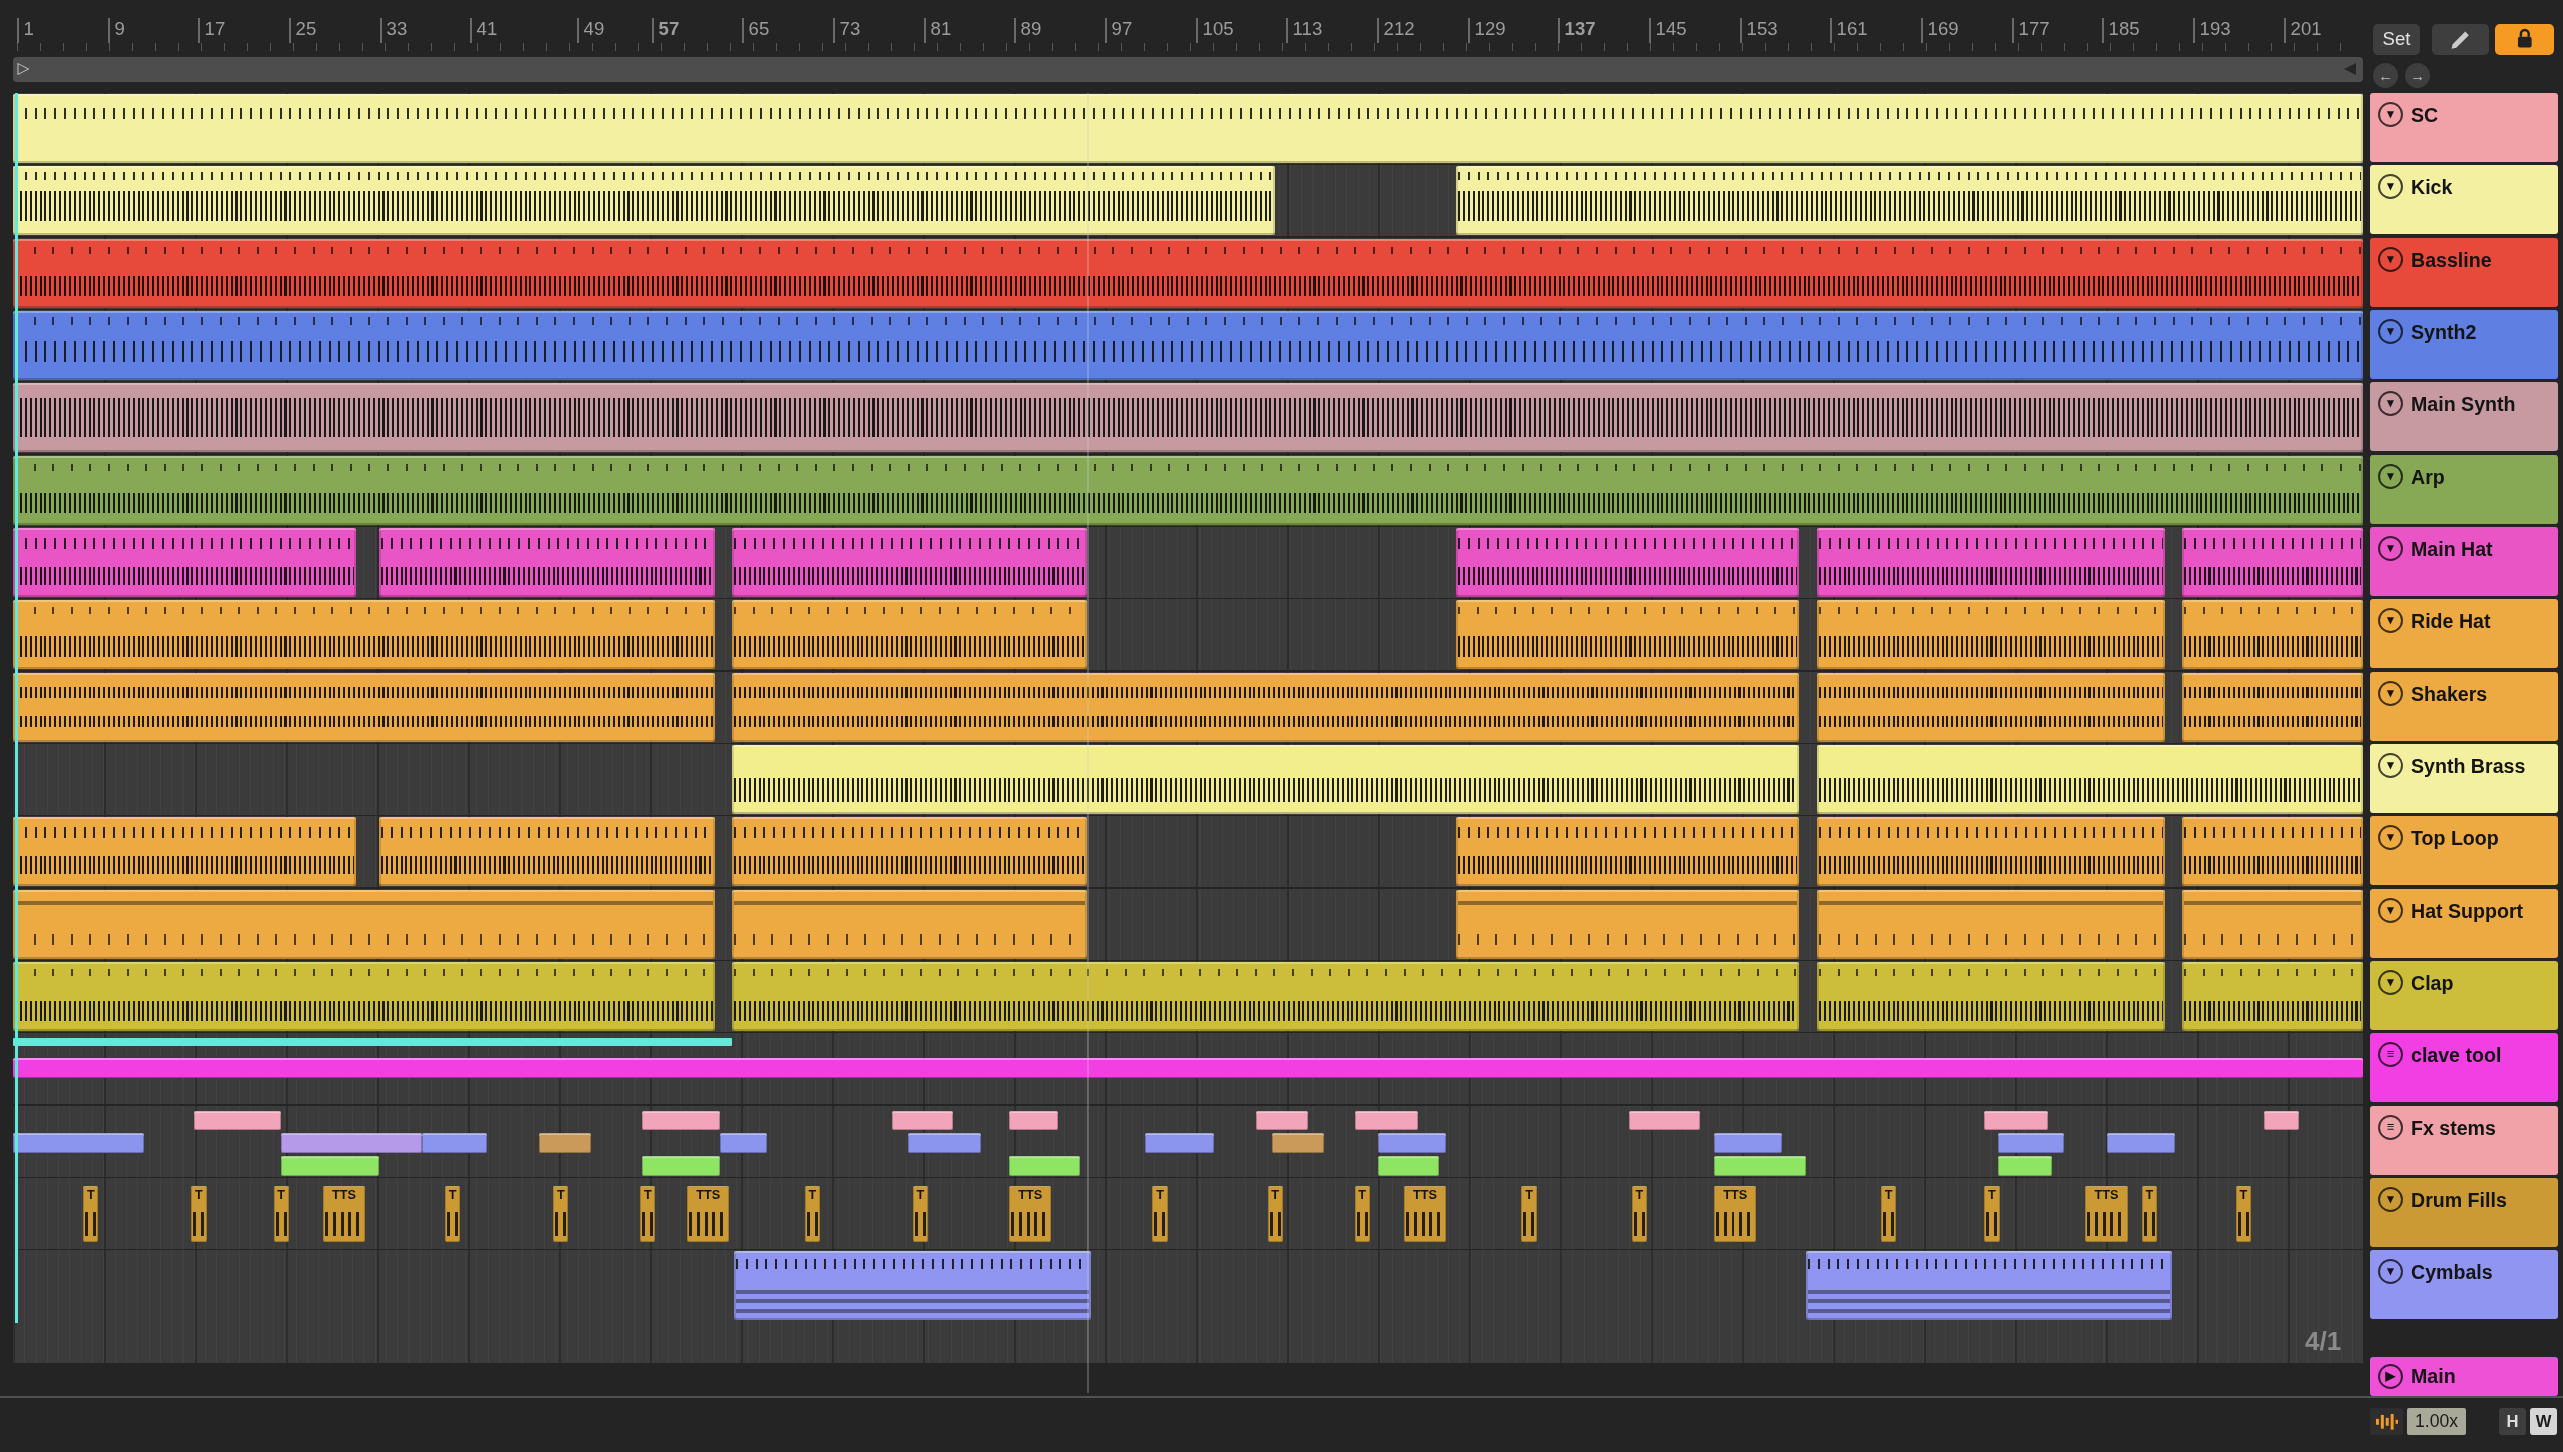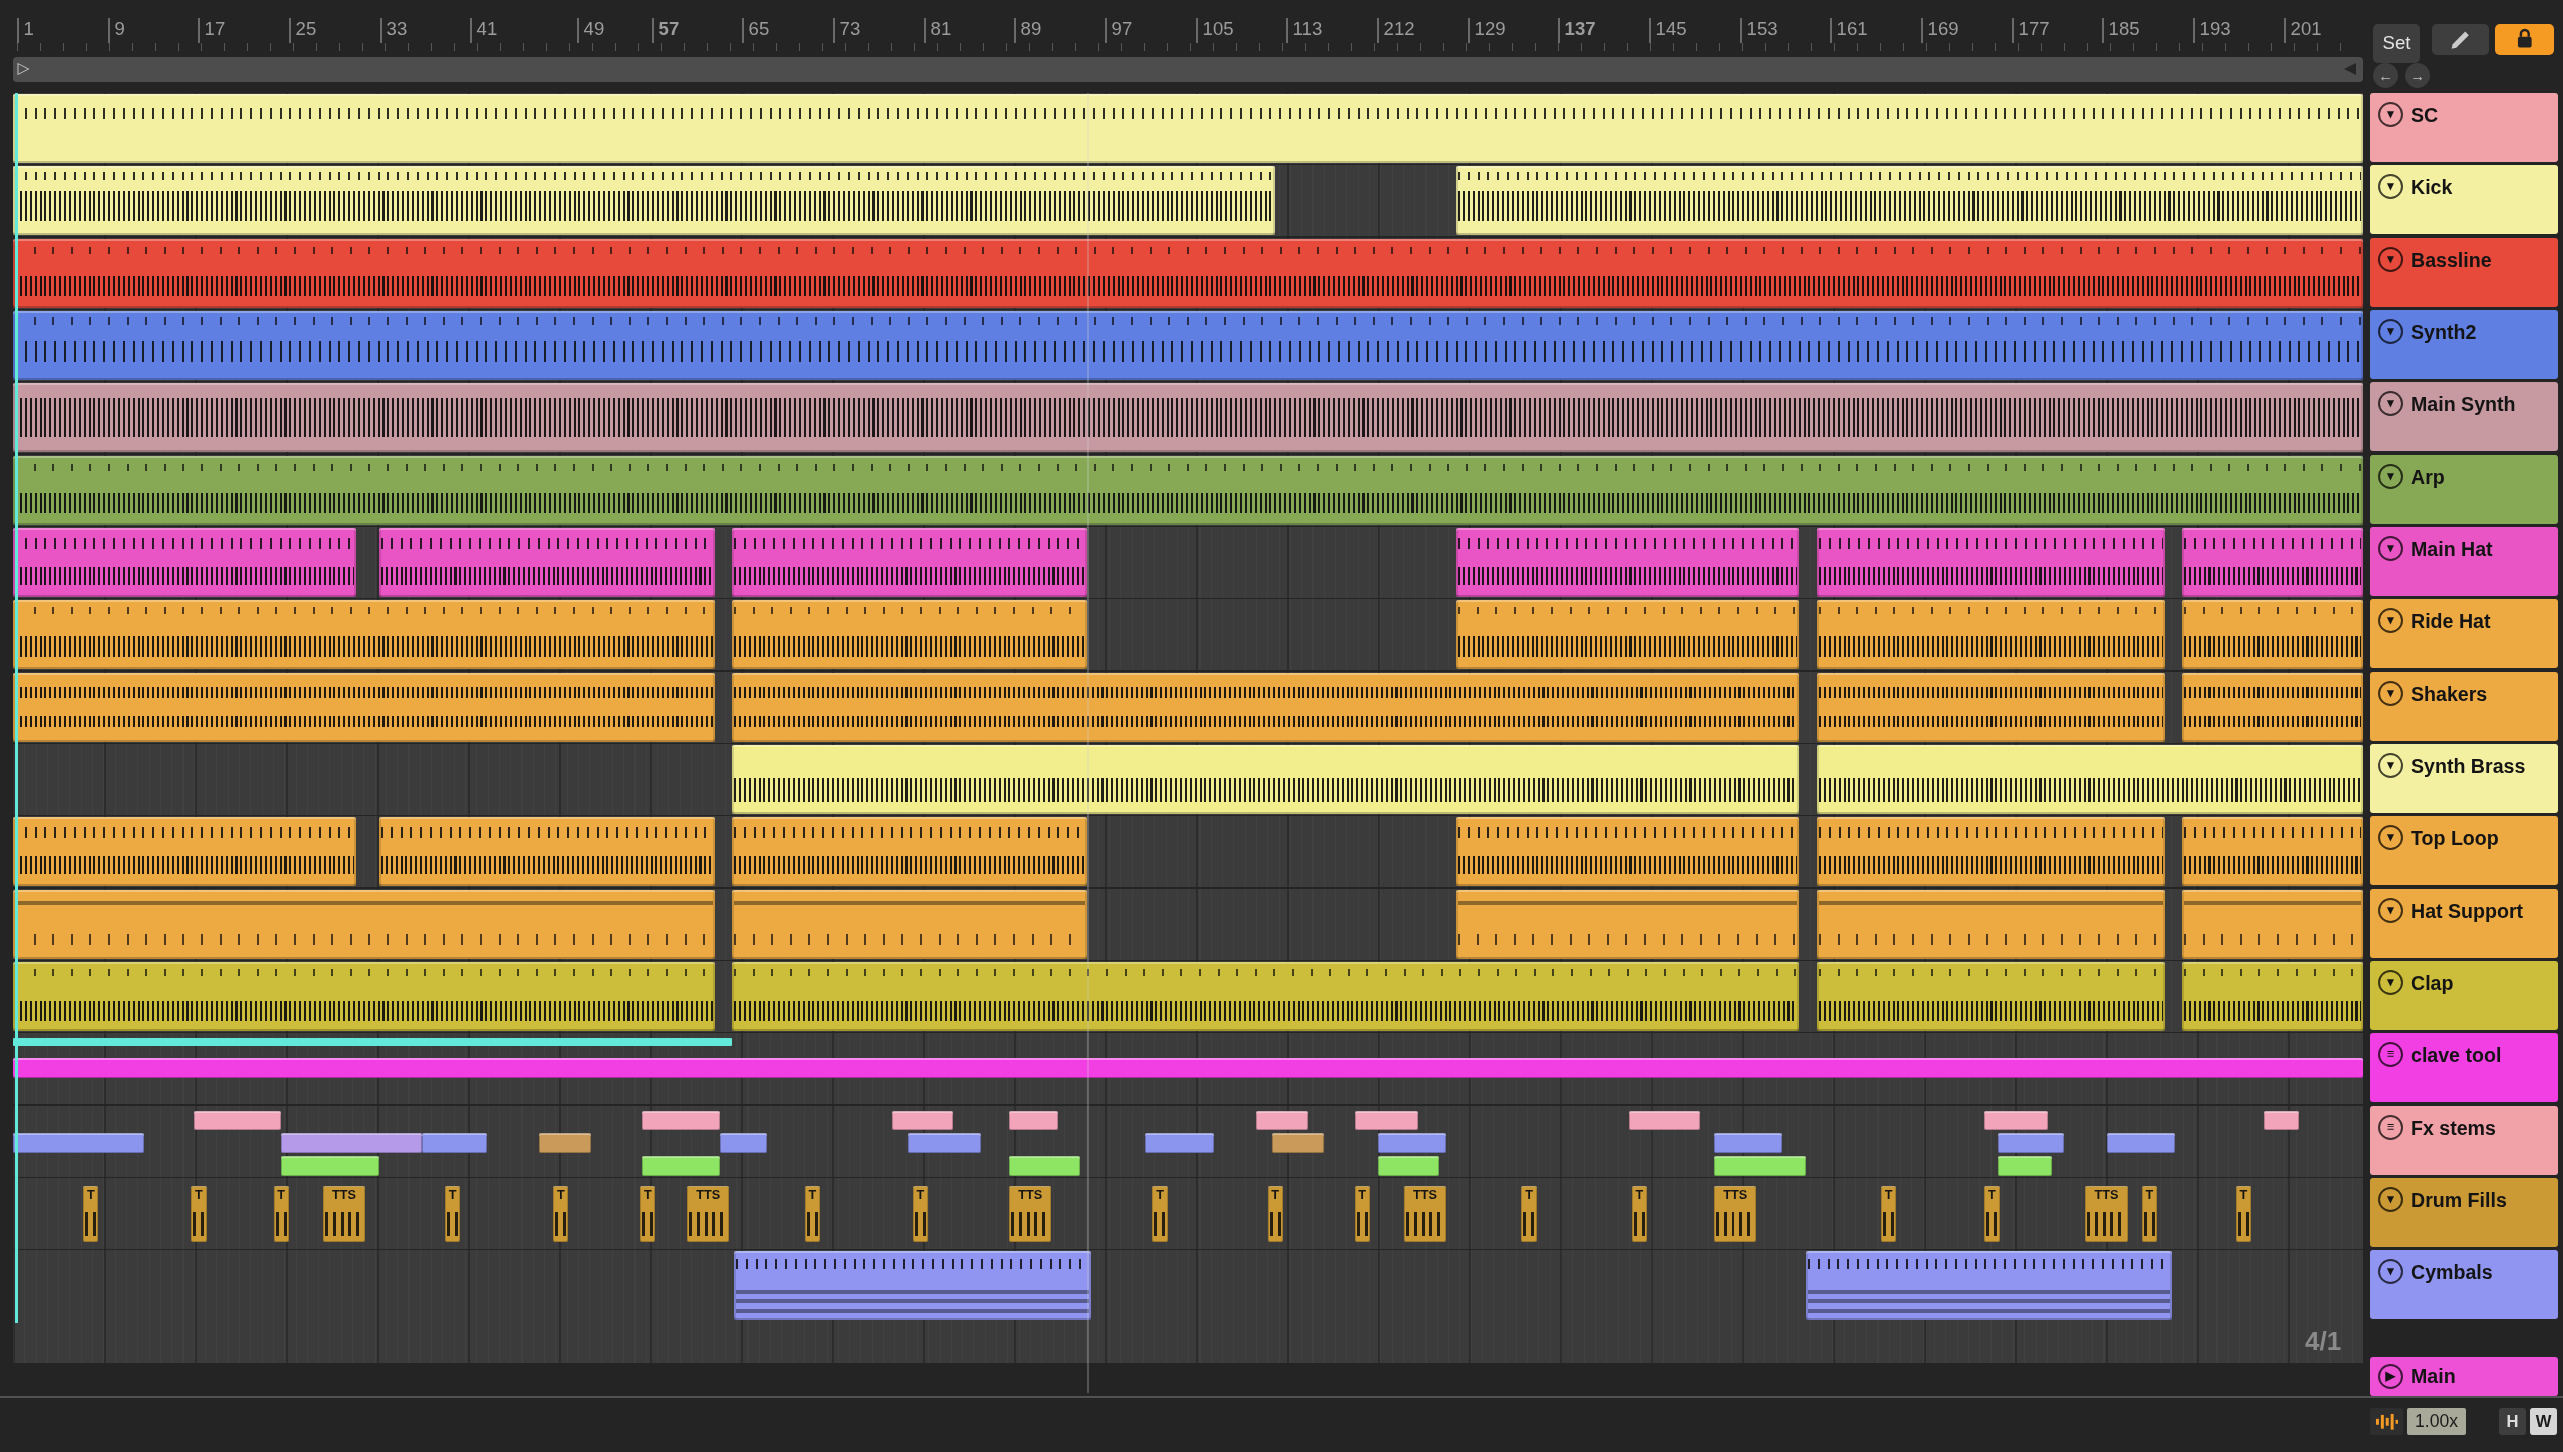--- a/index.html
+++ b/index.html
@@ -70,21 +70,21 @@
   .circ { flex:none; width:25.4px; height:25.4px; margin-top:2.9px; border:2px solid rgba(0,0,0,.72);
     border-radius:50%; color:#141414; font-size:12.7px; line-height:20.5px; text-align:center; font-weight:700; }
   .tname { font-size:19.6px; font-weight:700; color:#141414; margin-top:4.9px; white-space:nowrap; }
   .main-head { height:39px; align-items:center; padding:0 7.8px; }
   .main-head .circ { margin-top:0; }
   .main-head .tname { margin-top:0; }
 
   
   .btn { position:absolute; border:none; border-radius:4.9px; display:flex; align-items:center;
     justify-content:center; cursor:pointer; font-family:inherit; }
-  .btn-set  { left:2373px; top:23.5px; width:47px; height:39px; background:#3e3e3e; color:#e4e4e4; font-size:18.6px; }
+  .btn-set  { left:2373px; top:23.5px; width:47px; height:31px; background:#3e3e3e; color:#e4e4e4; font-size:18.6px; }
   .btn-draw { left:2432px; top:23.5px; width:57px; height:31px; background:#3e3e3e; }
   .btn-lock { left:2495px; top:23.5px; width:59px; height:31px; }
   .nav-circ { position:absolute; top:63px; width:25.4px; height:25.4px; border-radius:50%;
     background:#3e3e3e; color:#c0c0c0; font-size:14.7px; display:flex; align-items:center; justify-content:center; }
   .nav-l { left:2373px; } .nav-r { left:2405px; }
 
   
   .wave-box  { position:absolute; left:2370px; top:1408px; width:33px; height:27px; background:#2e2e2e;
     border-radius:2.9px; display:flex; align-items:center; justify-content:center; }
   .speed-box { position:absolute; left:2407px; top:1408px; width:59px; height:27px; background:#a9a99a;

